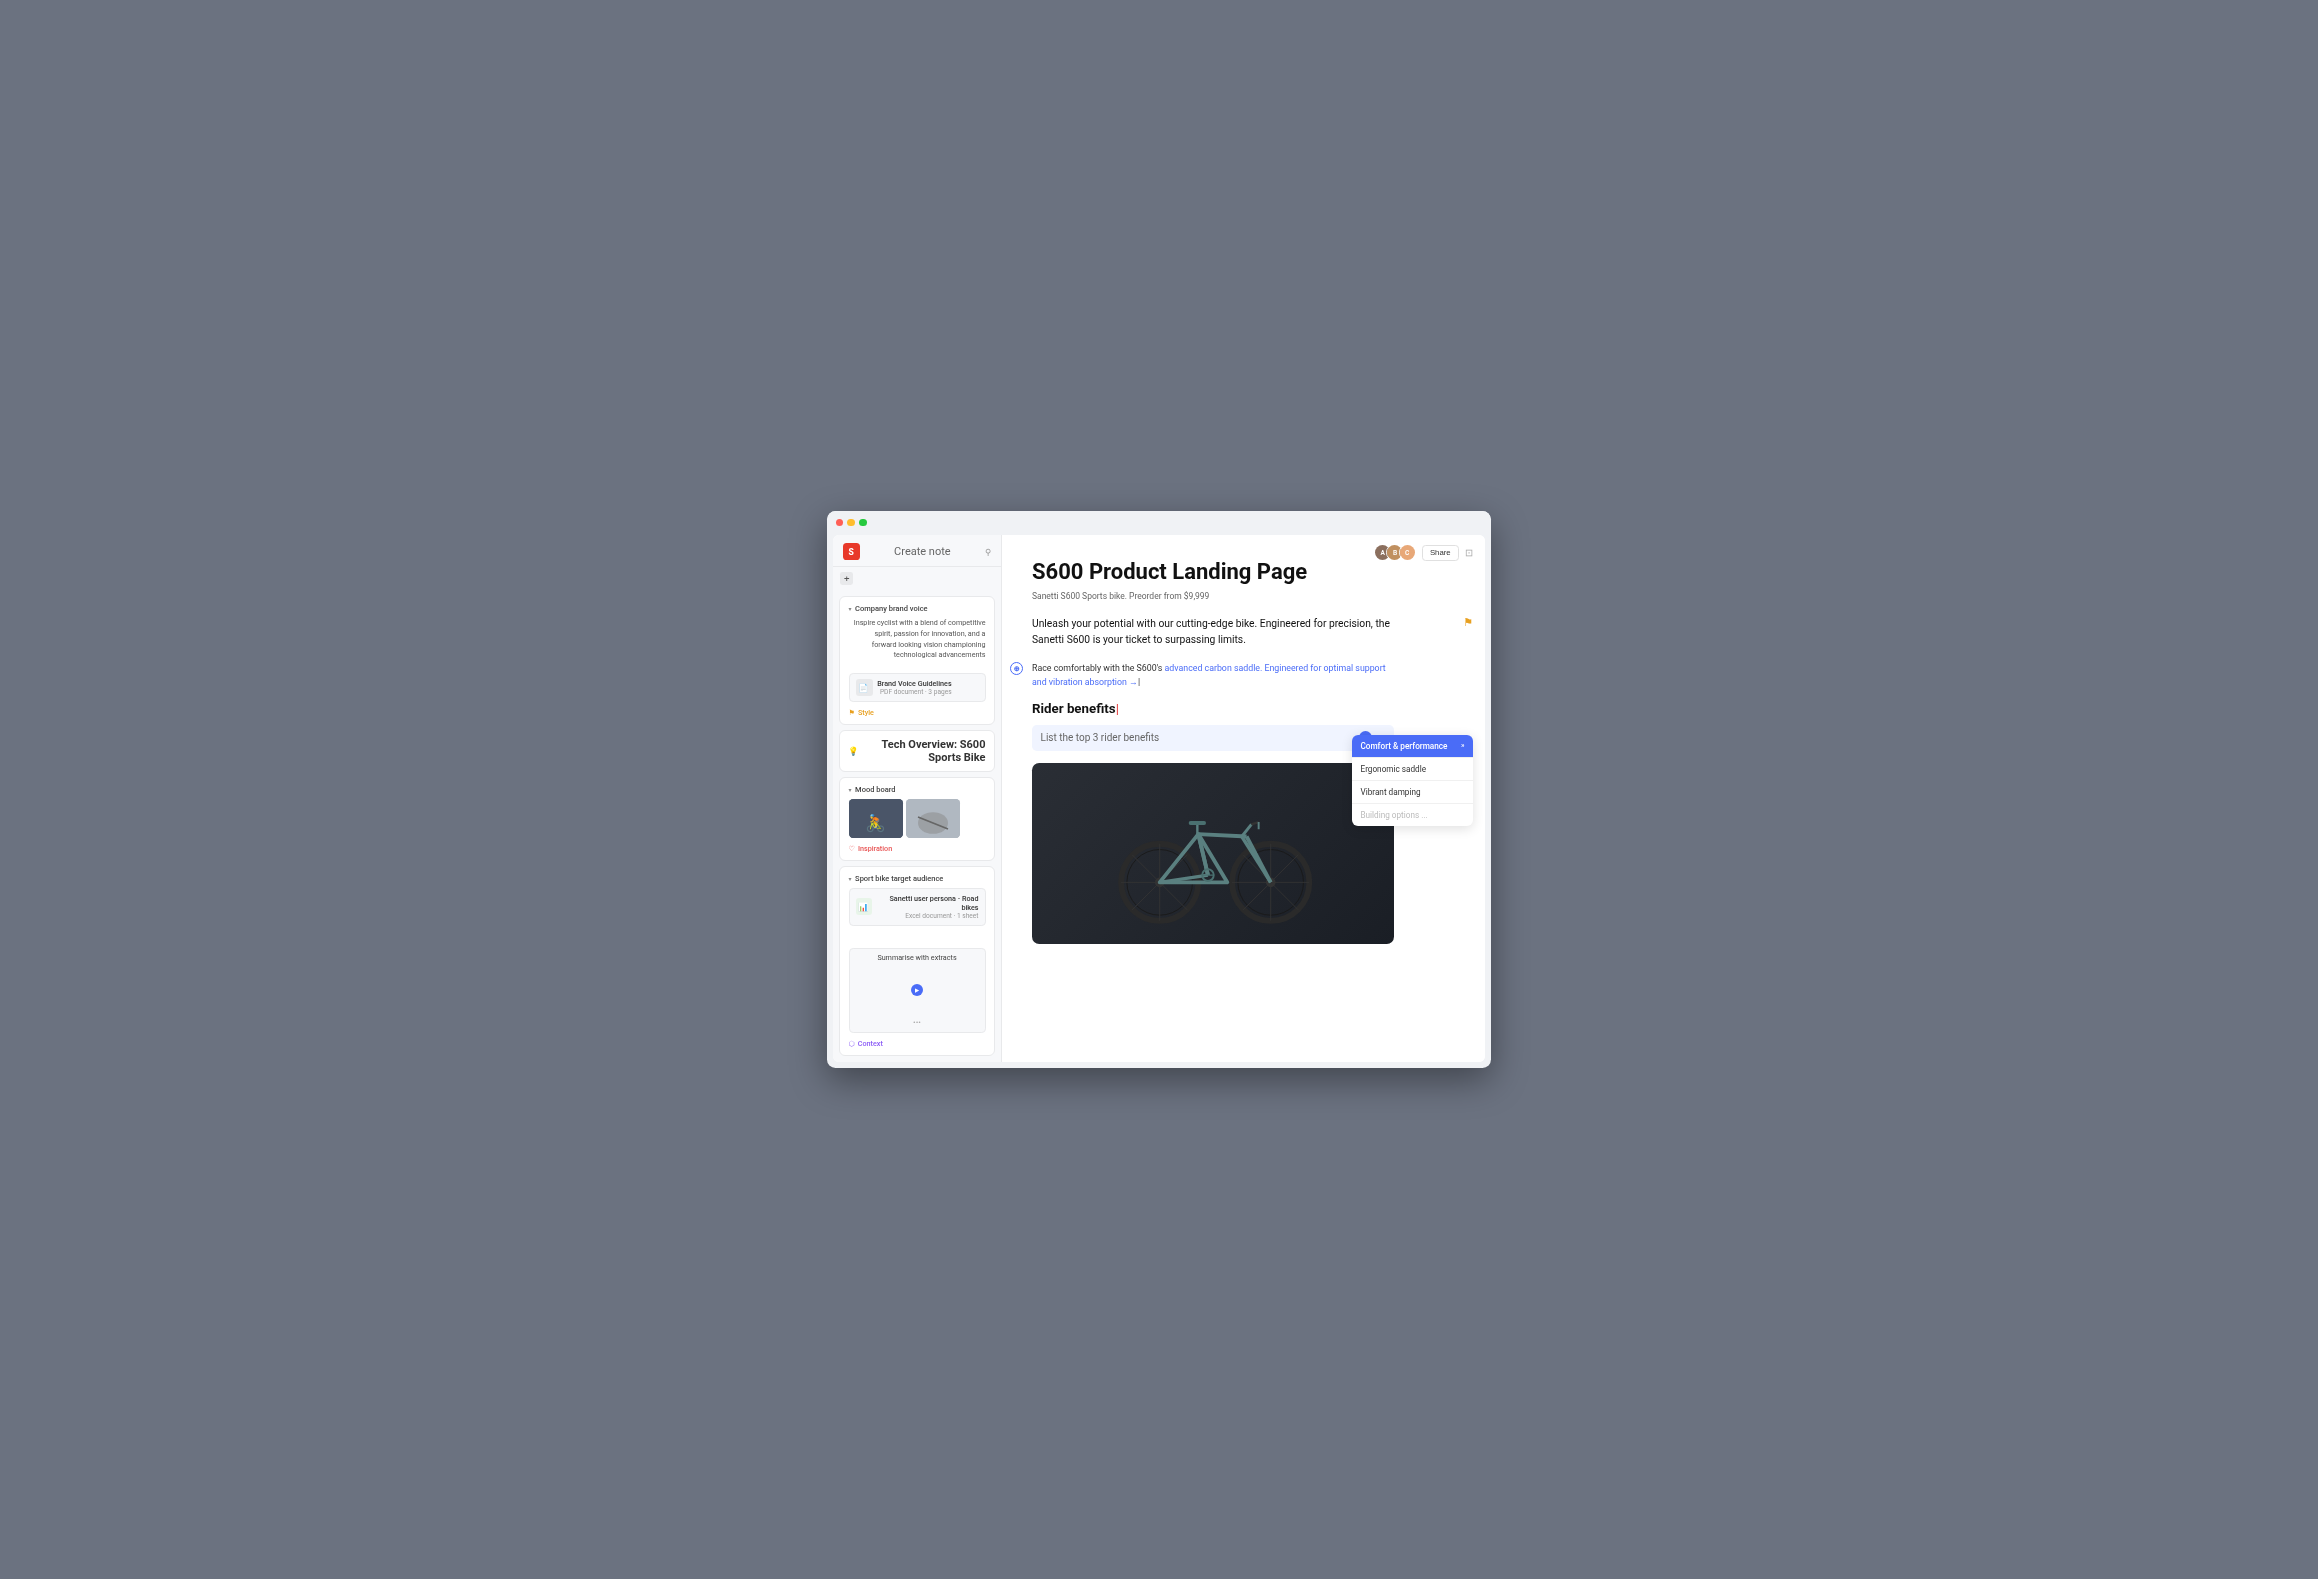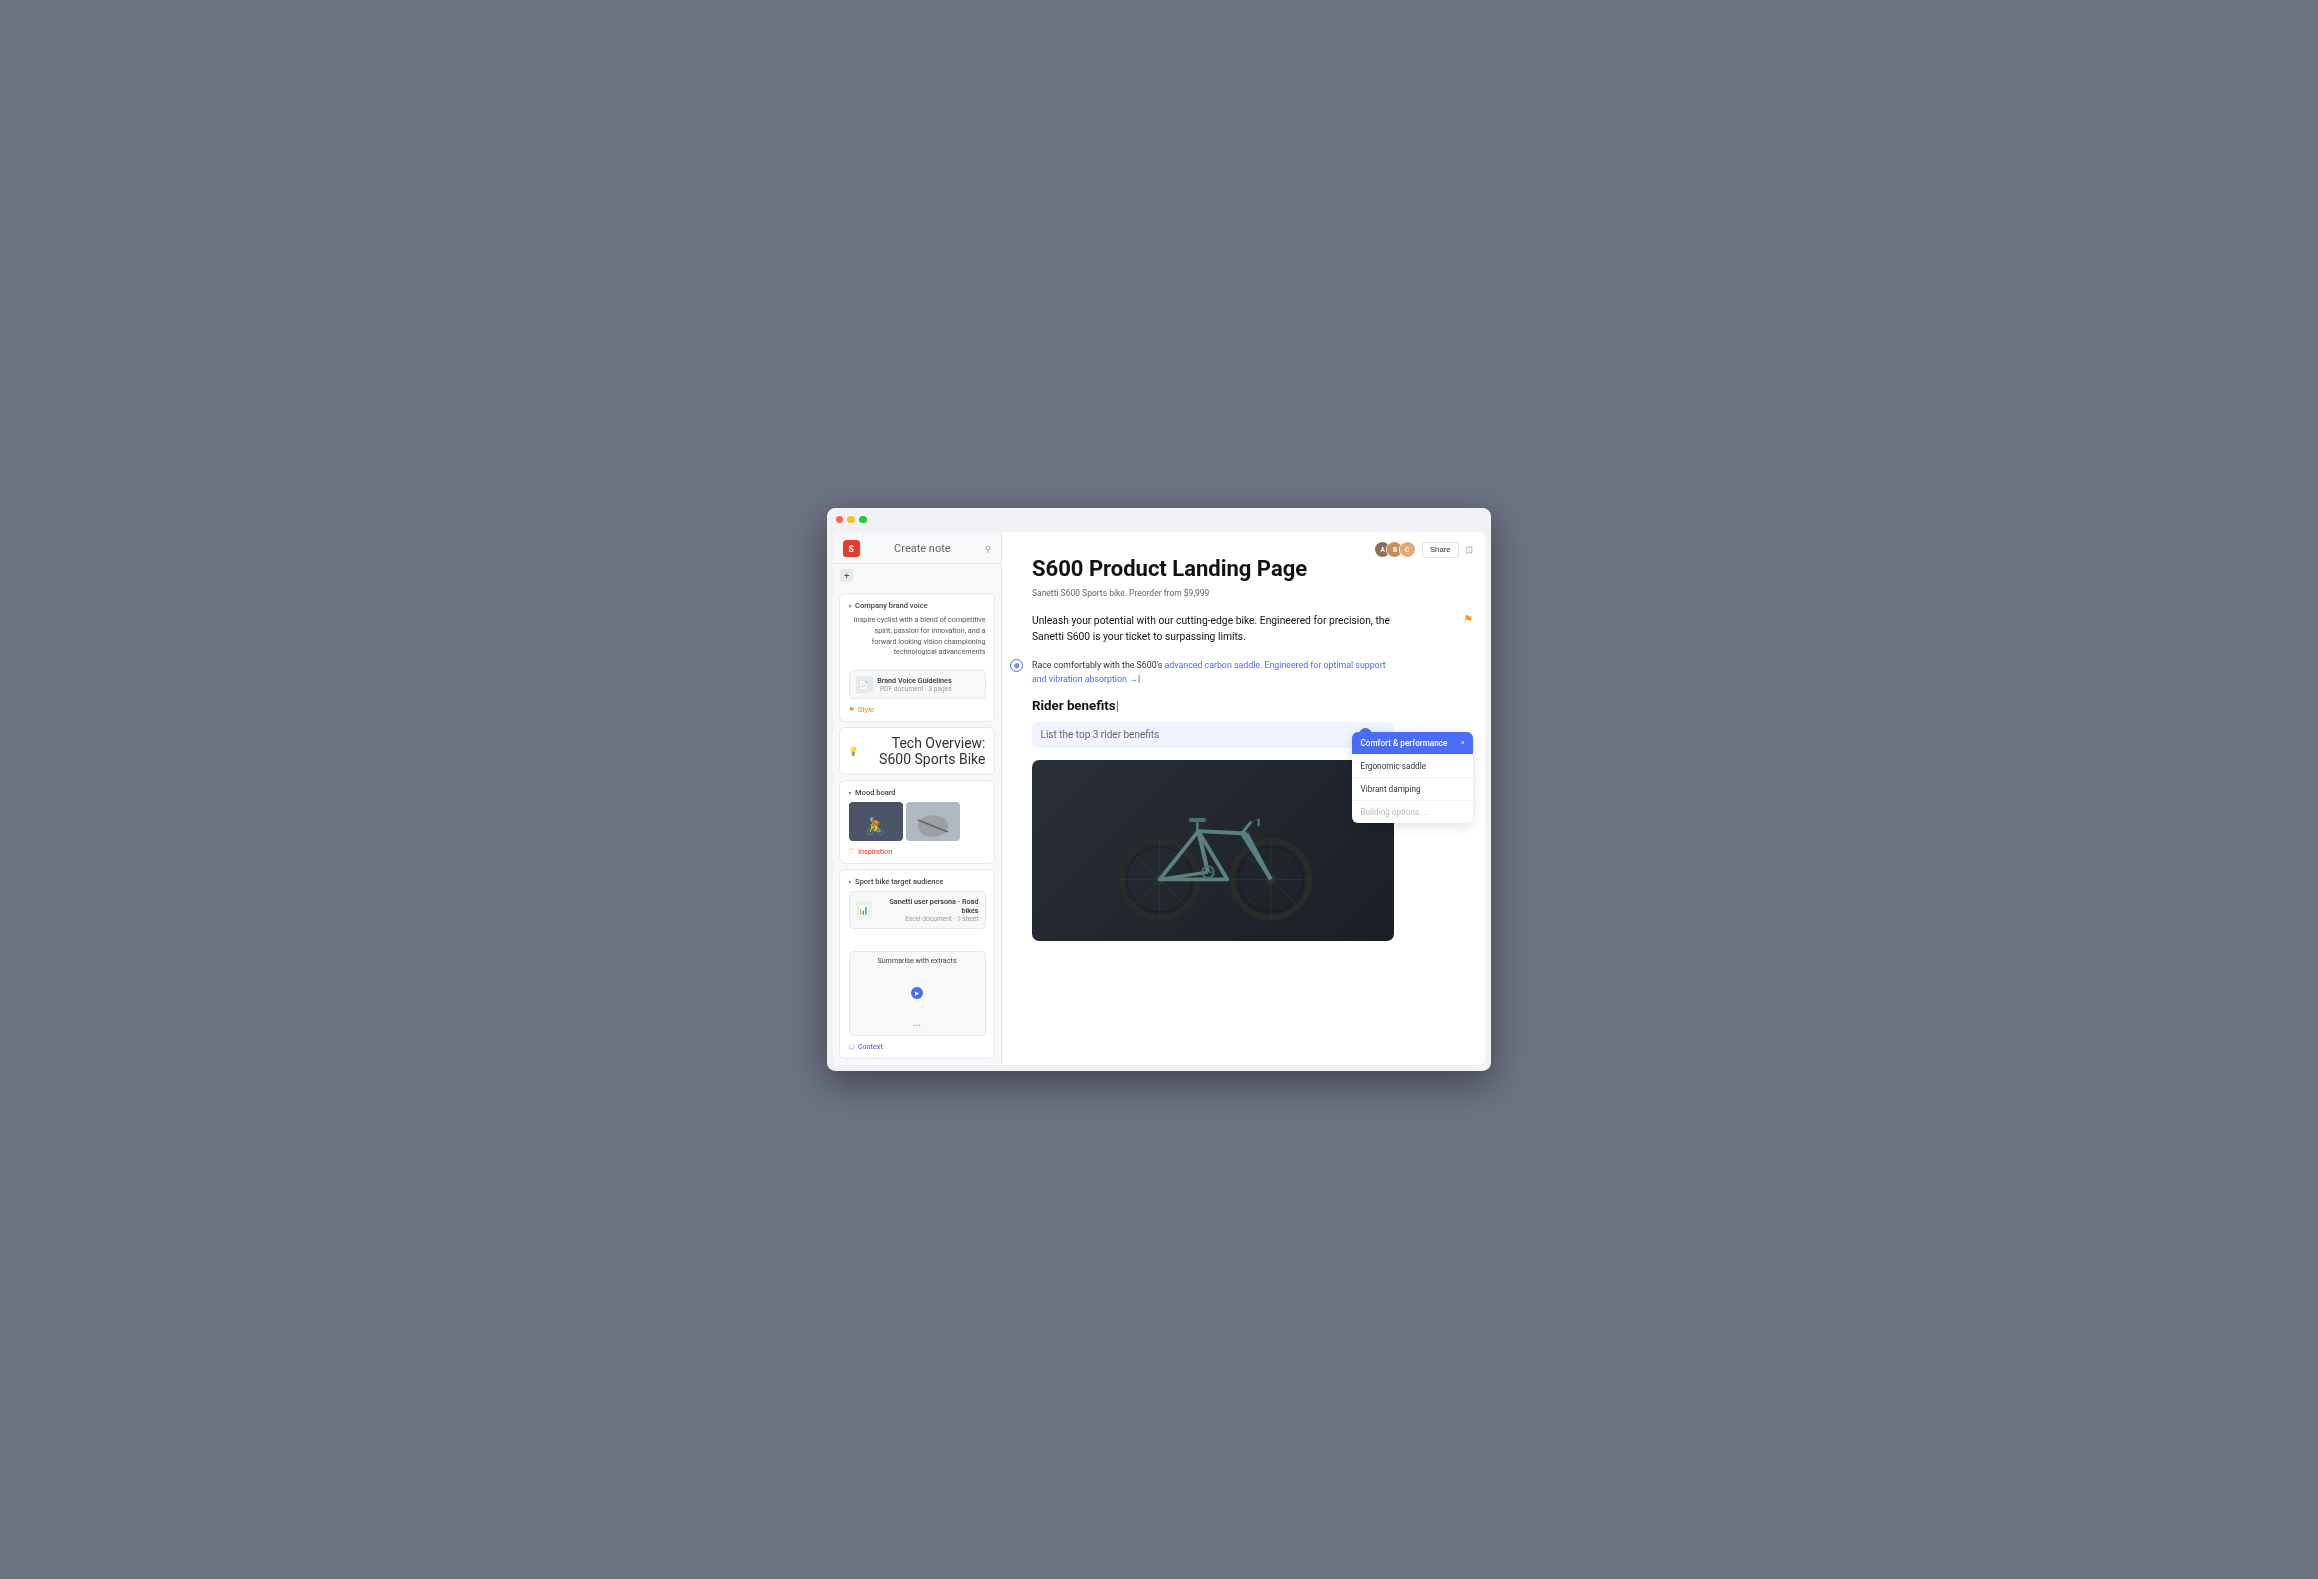--- a/index.html
+++ b/index.html
@@ -140,21 +140,21 @@
     .tag-inspiration { color: #e85555; }
     .tag-context { color: #8b5cf6; }
     .sidebar-simple-item {
       background: #fff;
       border: 0.6px solid #e8e9eb;
       border-radius: 6px;
       padding: 7.2px 8.5px;
       display: flex; align-items: center; gap: 4.8px;
     }
     .light-bulb-icon { color: #b5cc30; font-size: 8.5px; }
-    .sidebar-simple-label { font-size: 14px; color: #333; font-weight: 400; }
+    .sidebar-simple-label { font-size: 11px; color: #333; font-weight: 700; }
     .mood-images {
       display: flex; gap: 3.6px; margin-bottom: 4.8px;
     }
     .mood-img {
       width: 54px; height: 39px; border-radius: 4.2px;
       background: #c8d0dc;
       overflow: hidden; position: relative;
     }
     .mood-img-1 {
       background: linear-gradient(135deg, #5a6a7a 0%, #3a4a5a 100%);

